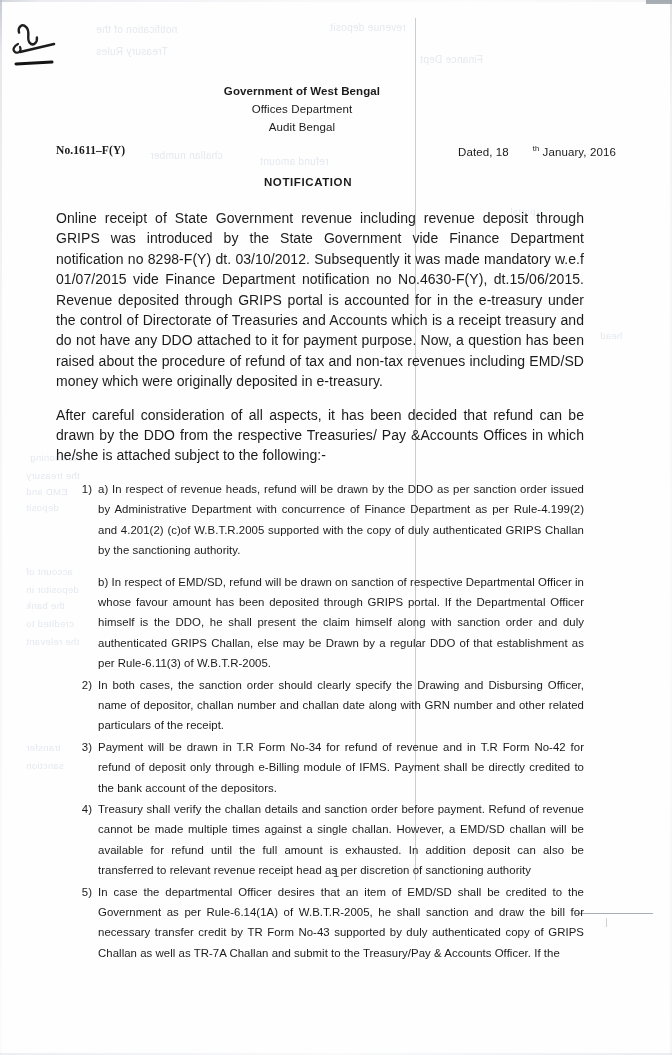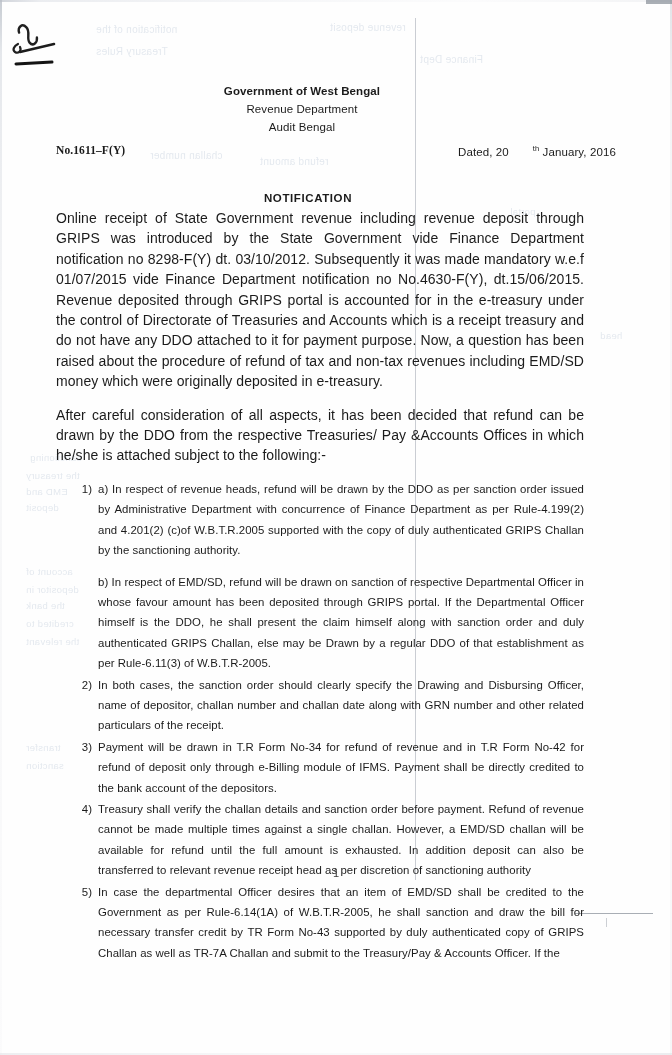--- a/index.html
+++ b/index.html
@@ -88,21 +88,21 @@
     position: absolute; left: 56px; top: 0;
     font-size: 11.5px; font-weight: bold; letter-spacing: .1px; font-family: Liberation Serif, serif;
   }
   .date-txt {
     position: absolute; left: 458px; top: 0;
     font-size: 11.5px; letter-spacing: .1px;
   }
   .date-txt sup { font-size: 7.5px; vertical-align: super; margin-left: 24px; }
 
   .notif-title {
-    position: absolute; left: 0; top: 192px; width: 616px; text-align: center;
+    position: absolute; left: 0; top: 176px; width: 616px; text-align: center;
     font-size: 11.5px; font-weight: bold; letter-spacing: .6px;
   }
 
   .body {
     position: absolute;
     left: 56px;
     top: 208px;
     width: 528px;
   }
   p.para {
@@ -187,27 +187,27 @@
     <svg width="70" height="58" viewBox="0 0 70 58" fill="none">
       <path d="M20 10 C24 6, 30 8, 28 14 C26 20, 18 19, 16 24 C14 29, 20 31, 24 28" stroke="#202020" stroke-width="2.4" stroke-linecap="round" fill="none" transform="rotate(-62 22 19)"></path>
       <path d="M12 28 C8 30, 6 34, 9 36 C12 38, 16 35, 14 31" stroke="#202020" stroke-width="2.2" stroke-linecap="round" fill="none"></path>
       <path d="M14 36 L48 28" stroke="#1c1c1c" stroke-width="2.6" stroke-linecap="round"></path>
       <path d="M10 48 L46 46" stroke="#141414" stroke-width="3.0" stroke-linecap="round"></path>
     </svg>
   </div>
 
   <div class="header-block">
     <div class="hdr-line bold">Government of West Bengal</div>
-    <div class="hdr-line">Revenue Department</div>
+    <div class="hdr-line">Offices Department</div>
     <div class="hdr-line">Audit Bengal</div>
   </div>
 
   <div class="refdate-row">
     <div class="ref-no">No.1611–F(Y)</div>
-    <div class="date-txt"><span>Dated, 20</span><sup>th</sup><span> January, 2016</span></div>
+    <div class="date-txt"><span>Dated, 18</span><sup>th</sup><span> January, 2016</span></div>
   </div>
 
   <div class="notif-title">NOTIFICATION</div>
 
   <div class="body">
 
     <p class="para">Online receipt of State Government revenue including revenue deposit through GRIPS was introduced by the State Government vide Finance Department notification no 8298-F(Y) dt. 03/10/2012. Subsequently it was made mandatory w.e.f 01/07/2015 vide Finance Department notification no No.4630-F(Y), dt.15/06/2015. Revenue deposited through GRIPS portal is accounted for in the e-treasury under the control of Directorate of Treasuries and Accounts which is a receipt treasury and do not have any DDO attached to it for payment purpose. Now, a question has been raised about the procedure of refund of tax and non-tax revenues including EMD/SD money which were originally deposited in e-treasury.</p>
 
     <p class="para">After careful consideration of all aspects, it has been decided that refund can be drawn by the DDO from the respective Treasuries/ Pay &amp;Accounts Offices in which he/she is attached subject to the following:-</p>
 

